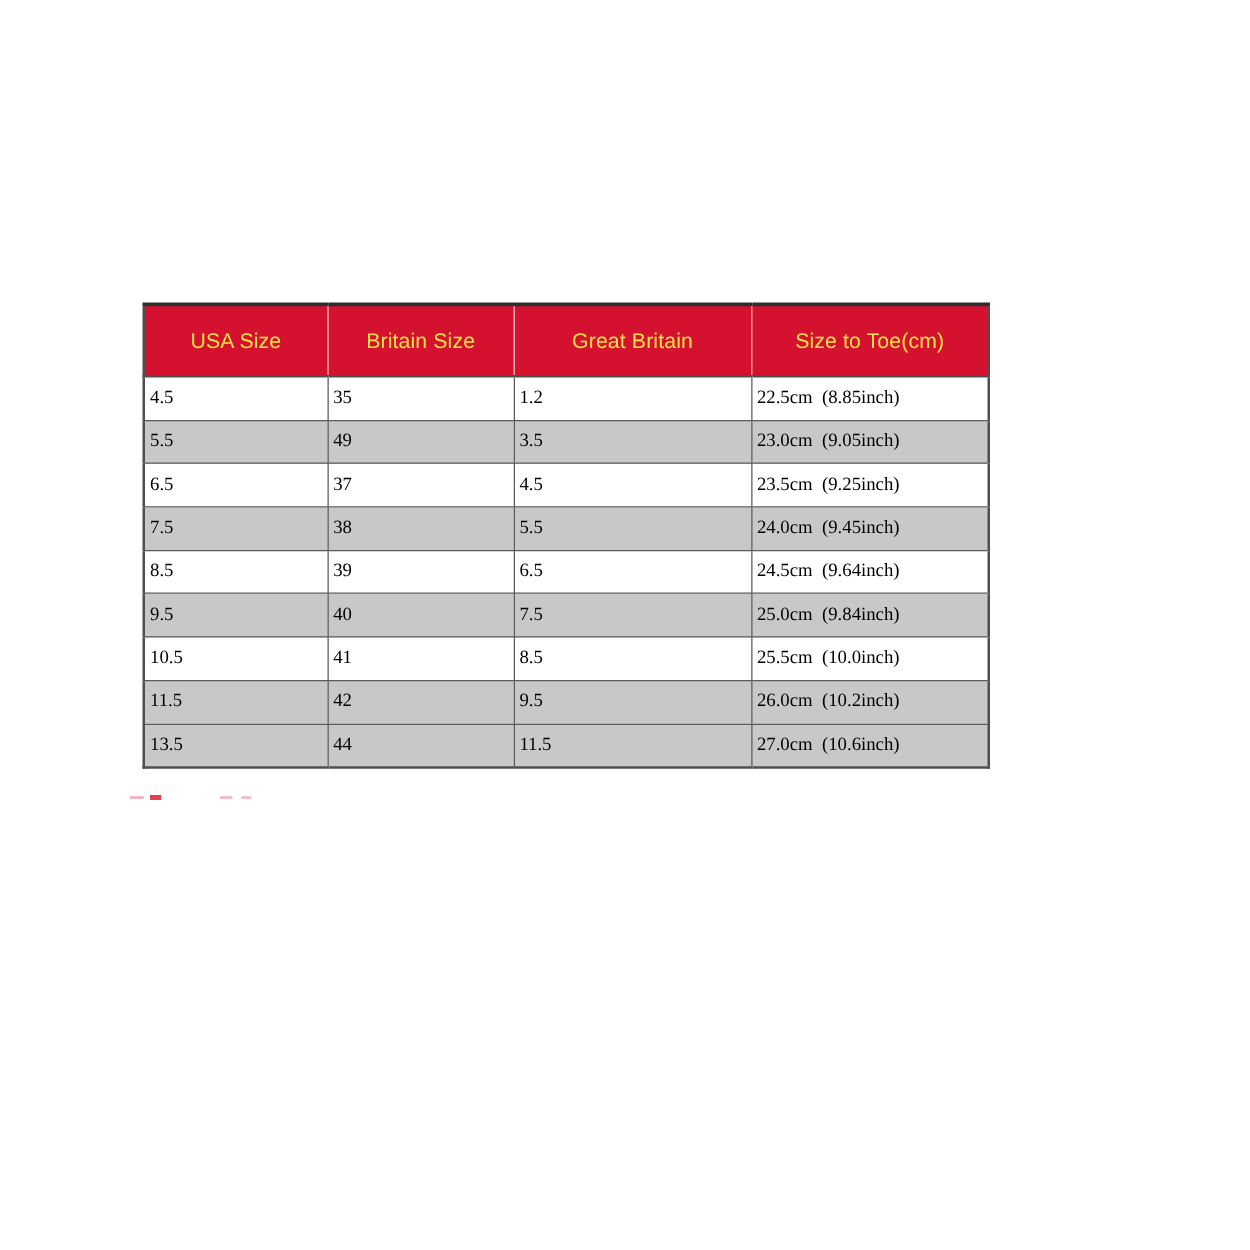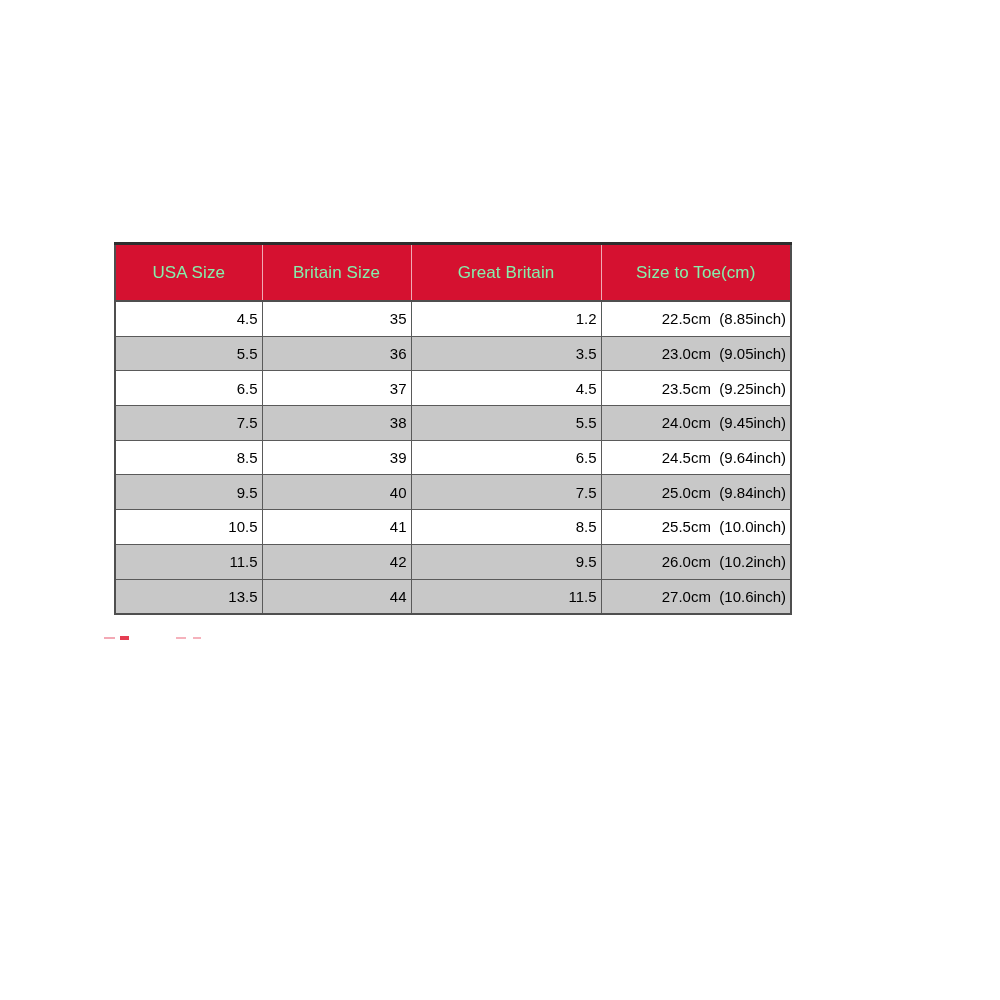--- a/index.html
+++ b/index.html
@@ -27,21 +27,21 @@
   }
 
   #size-chart-table col.col-usa { width: 147px; }
   #size-chart-table col.col-eu  { width: 149px; }
   #size-chart-table col.col-gb  { width: 190px; }
   #size-chart-table col.col-htt { width: 190px; }
 
   
   #size-chart-table thead th {
     background: #D51130;
-    color: #86efac;
+    color: #fde047;
     font-size: 17px;
     font-weight: 400;
     vertical-align: middle;
     height: 55px;
     padding: 0 4px;
     border-top: 3px solid #2e2e2e;
     border-bottom: 2px solid #4f4f4f;
     border-left: 1px solid #f0aab4;
     border-right: 1px solid #f0aab4;
     letter-spacing: 0.1px;
@@ -53,25 +53,26 @@
   #size-chart-table thead th:last-child {
     border-right: 2px solid #4f4f4f;
   }
 
   
   #size-chart-table tbody td {
     height: 33.7px;
     font-size: 15px;
     font-weight: 400;
     color: #000000;
-    text-align: right;
+    text-align: left;
     vertical-align: middle;
     padding: 0 4px;
     border: 1px solid #5a5a5a;
     white-space: pre;
+    font-family: Liberation Serif, serif;
   }
   #size-chart-table tbody tr.row-odd td  { background: #ffffff; }
   #size-chart-table tbody tr.row-even td { background: #C8C8C8; }
 
   #size-chart-table tbody tr:last-child td {
     border-bottom: 2px solid #4f4f4f;
   }
   #size-chart-table tbody td:first-child { border-left: 2px solid #4f4f4f; }
   #size-chart-table tbody td:last-child  { border-right: 2px solid #4f4f4f; }
 
@@ -113,21 +114,21 @@
   </thead>
   <tbody id="size-chart-body">
       <tr class="row-odd">
         <td>4.5</td>
         <td>35</td>
         <td>1.2</td>
         <td>22.5cm  (8.85inch)</td>
       </tr>
       <tr class="row-even">
         <td>5.5</td>
-        <td>36</td>
+        <td>49</td>
         <td>3.5</td>
         <td>23.0cm  (9.05inch)</td>
       </tr>
       <tr class="row-odd">
         <td>6.5</td>
         <td>37</td>
         <td>4.5</td>
         <td>23.5cm  (9.25inch)</td>
       </tr>
       <tr class="row-even">

